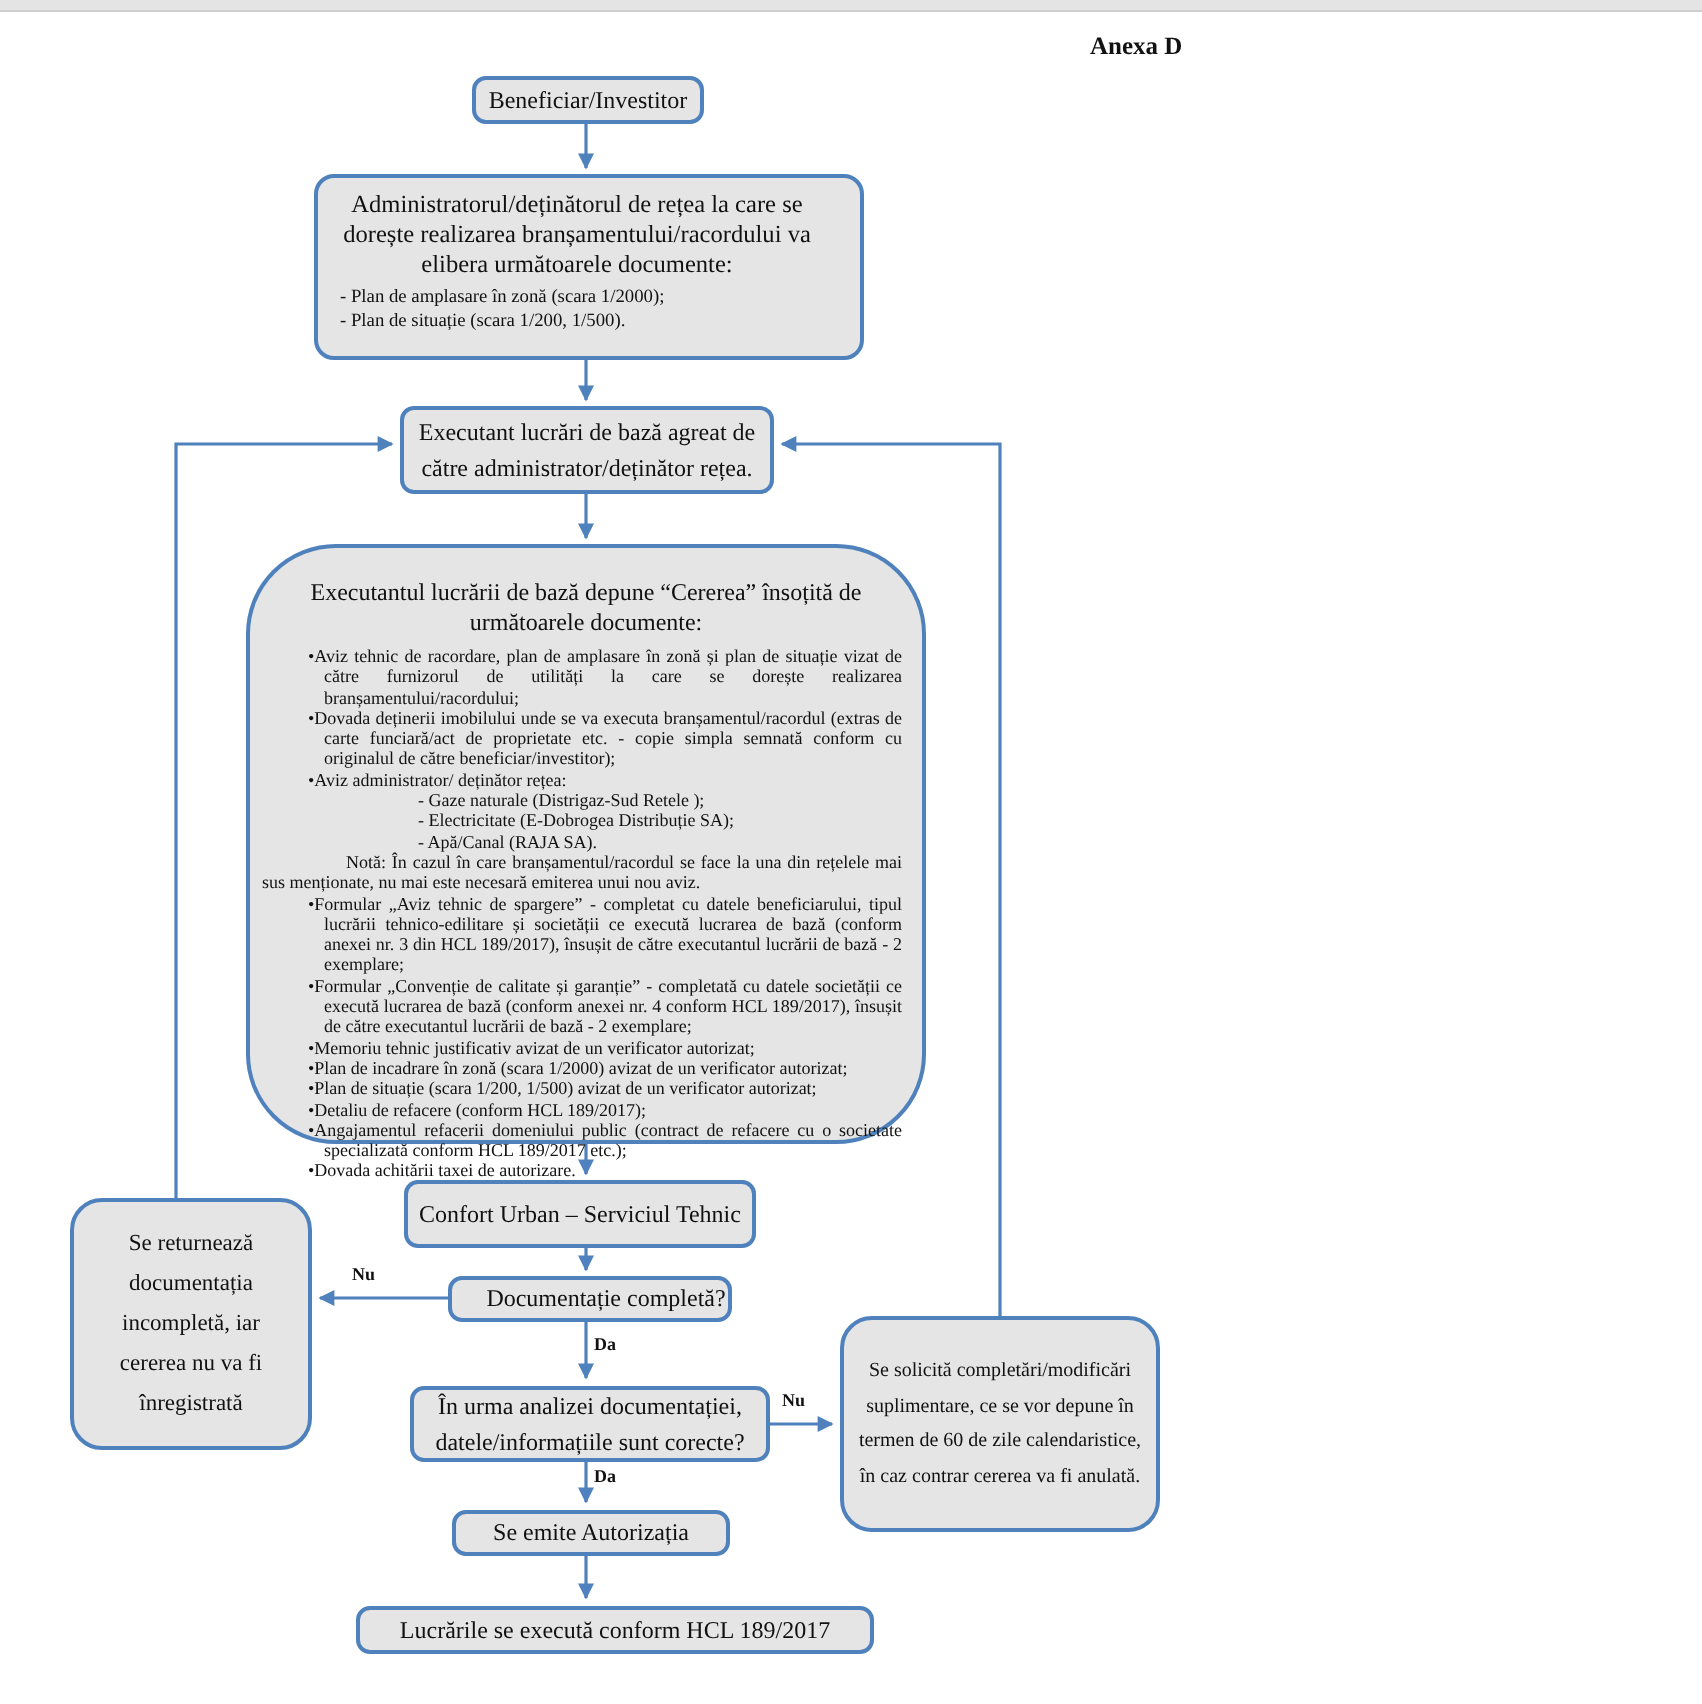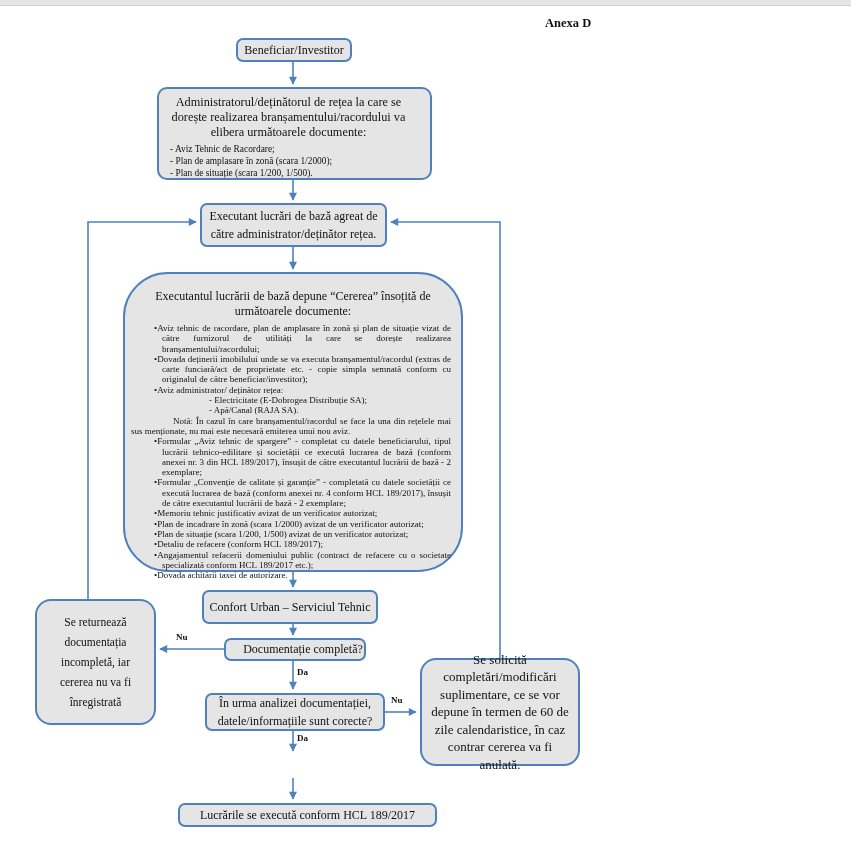--- a/index.html
+++ b/index.html
@@ -32,21 +32,21 @@
   #cerere .t{font-size:12px;line-height:15px;text-align:center;margin:15px 30px 4px 30px;}
   .cerere-list{margin:0;padding:0 10px 0 29px;text-align:justify;font-size:9px;line-height:10.3px;}
   .itm{margin:0;}
   .itm-bullet{padding-left:8px;text-indent:-8px;}
   .itm-bullet::before{content:"\2022 ";}
   .itm-sub{padding-left:55px;}
   .itm-note{margin-left:-23px;text-indent:42px;}
 
   .twoline{line-height:18px;}
   #returnbox{font-size:11.5px;line-height:20px;padding:4px 8px;}
-  #solicita{font-size:13px;line-height:17.5px;padding:0 6px;}
+  #solicita{font-size:10px;line-height:17.5px;padding:0 6px;}
 </style>
 </head>
 <body>
 
 <div id="canvas">
   <div id="topbar"></div>
 
   <div class="annex">Anexa D</div>
 
   <svg id="connectors" width="851" height="852" viewBox="0 0 851 852">
@@ -71,36 +71,36 @@
     </g>
   </svg>
 
   <div class="node" style="left:236px;top:38px;width:116px;height:24px;">
     <span>Beneficiar/Investitor</span>
   </div>
 
   <div class="node" id="admin" style="left:157px;top:87px;width:275px;height:93px;">
     <div class="t">Administratorul/deținătorul de rețea la care se dorește realizarea branșamentului/racordului va elibera următoarele documente:</div>
     <div class="lst">
-      <div>- Aviz Tehnic de Racordare;</div>
       <div>- Plan de amplasare în zonă (scara 1/2000);</div>
       <div>- Plan de situație (scara 1/200, 1/500).</div>
     </div>
   </div>
 
   <div class="node twoline" style="left:200px;top:203px;width:187px;height:44px;">
     <span>Executant lucrări de bază agreat de către administrator/deținător rețea.</span>
   </div>
 
   <div class="node" id="cerere" style="left:123px;top:272px;width:340px;height:300px;">
     <div class="t">Executantul lucrării de bază depune “Cererea” însoțită de următoarele documente:</div>
     <div class="cerere-list">
       <div class="itm itm-bullet">Aviz tehnic de racordare, plan de amplasare în zonă și plan de situație vizat de către furnizorul de utilități la care se dorește realizarea branșamentului/racordului;</div>
       <div class="itm itm-bullet">Dovada deținerii imobilului unde se va executa branșamentul/racordul (extras de carte funciară/act de proprietate etc. - copie simpla semnată conform cu originalul de către beneficiar/investitor);</div>
       <div class="itm itm-bullet">Aviz administrator/ deținător rețea:</div>
+      <div class="itm itm-sub">- Gaze naturale (Distrigaz-Sud Retele );</div>
       <div class="itm itm-sub">- Electricitate (E-Dobrogea Distribuție SA);</div>
       <div class="itm itm-sub">- Apă/Canal (RAJA SA).</div>
       <div class="itm itm-note">Notă: În cazul în care branșamentul/racordul se face la una din rețelele mai sus menționate, nu mai este necesară emiterea unui nou aviz.</div>
       <div class="itm itm-bullet">Formular „Aviz tehnic de spargere” - completat cu datele beneficiarului, tipul lucrării tehnico-edilitare și societății ce execută lucrarea de bază (conform anexei nr. 3 din HCL 189/2017), însușit de către executantul lucrării de bază - 2 exemplare;</div>
       <div class="itm itm-bullet">Formular „Convenție de calitate și garanție” - completată cu datele societății ce execută lucrarea de bază (conform anexei nr. 4 conform HCL 189/2017), însușit de către executantul lucrării de bază - 2 exemplare;</div>
       <div class="itm itm-bullet">Memoriu tehnic justificativ avizat de un verificator autorizat;</div>
       <div class="itm itm-bullet">Plan de incadrare în zonă (scara 1/2000) avizat de un verificator autorizat;</div>
       <div class="itm itm-bullet">Plan de situație (scara 1/200, 1/500) avizat de un verificator autorizat;</div>
       <div class="itm itm-bullet">Detaliu de refacere (conform HCL 189/2017);</div>
       <div class="itm itm-bullet">Angajamentul refacerii domeniului public (contract de refacere cu o societate specializată conform HCL 189/2017 etc.);</div>
@@ -121,20 +121,23 @@
   </div>
 
   <div class="node twoline" style="left:205px;top:693px;width:180px;height:38px;">
     <span>În urma analizei documentației, datele/informațiile sunt corecte?</span>
   </div>
 
   <div class="node soft" id="solicita" style="left:420px;top:658px;width:160px;height:108px;">
     <span>Se solicită completări/modificări suplimentare, ce se vor depune în termen de 60 de zile calendaristice, în caz contrar cererea va fi anulată.</span>
   </div>
 
+  <div class="node" style="left:226px;top:755px;width:139px;height:23px;">
+    <span>Se emite Autorizația</span>
+  </div>
 
   <div class="node" style="left:178px;top:803px;width:259px;height:24px;">
     <span>Lucrările se execută conform HCL 189/2017</span>
   </div>
 
   <span class="lbl" style="left:176px;top:632px;">Nu</span>
   <span class="lbl" style="left:297px;top:667px;">Da</span>
   <span class="lbl" style="left:391px;top:695px;">Nu</span>
   <span class="lbl" style="left:297px;top:733px;">Da</span>
 </div>

